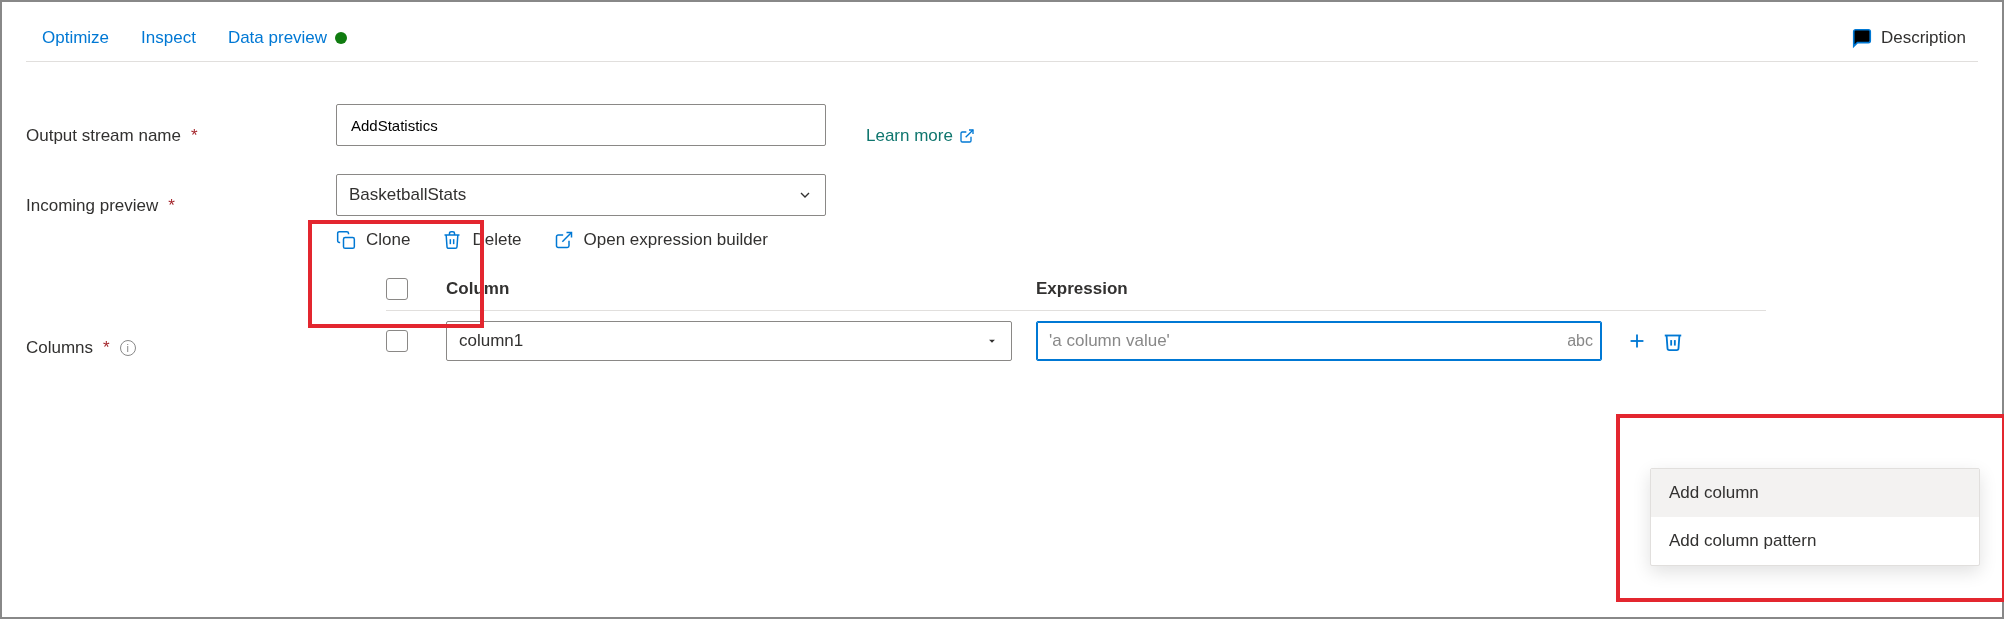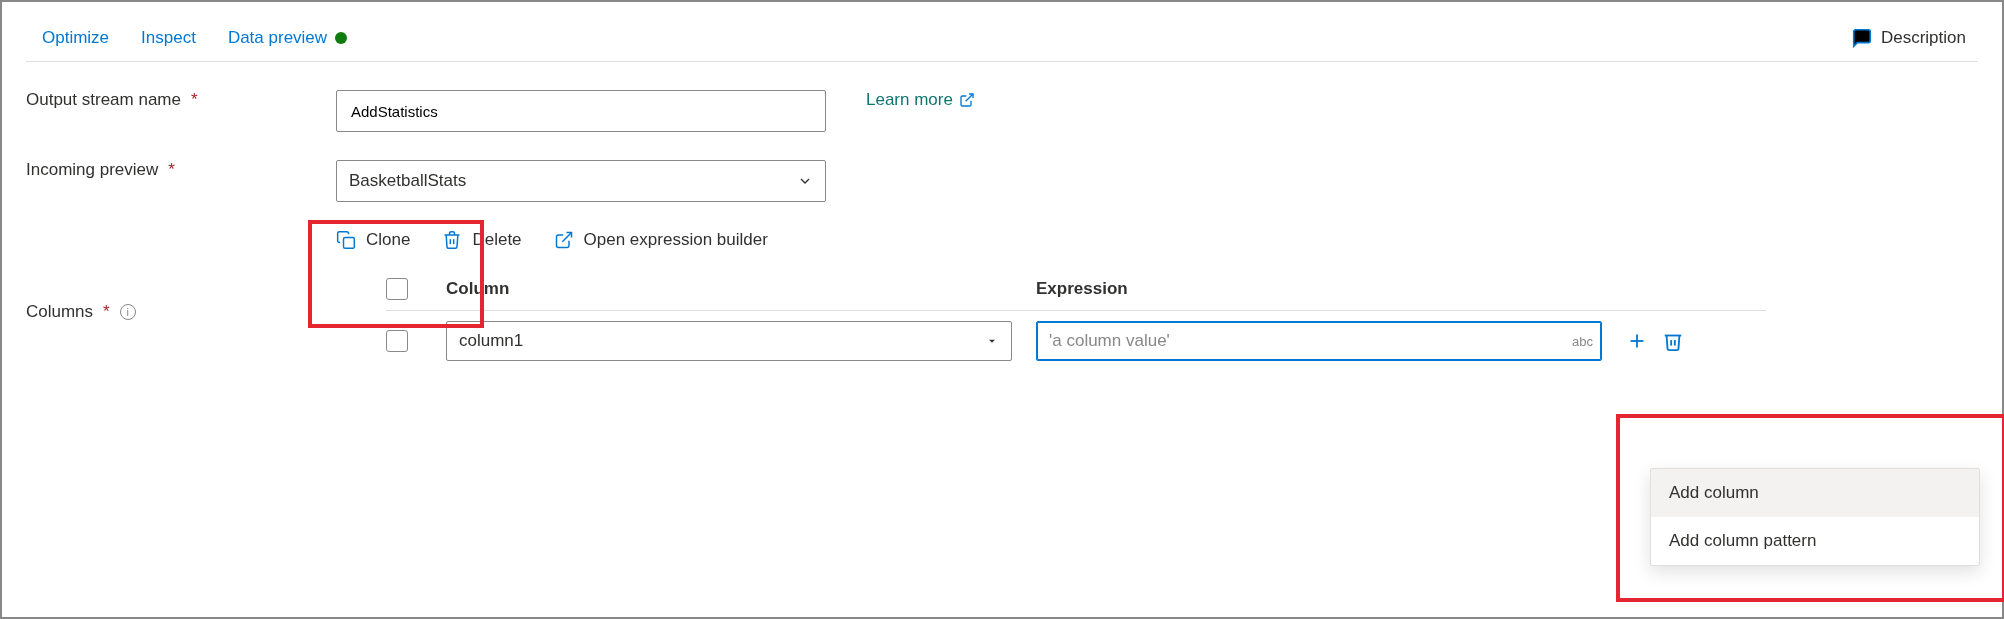--- a/index.html
+++ b/index.html
@@ -59,21 +59,21 @@
     cursor: pointer;
   }
   .desc-link svg { stroke: #0078d4; }
 
   
   .form {
     padding-top: 28px;
   }
   .row {
     display: flex;
-    align-items: flex-start;
+    align-items: flex-end;
     min-height: 56px;
     margin-bottom: 14px;
   }
   .label {
     width: 310px;
     display: flex;
     align-items: center;
     gap: 6px;
   }
   .req { color: #a4262c; margin-left: 4px; }
@@ -174,21 +174,21 @@
     border-radius: 2px;
     background:#fff;
     padding: 0 12px;
     display:flex;
     align-items:center;
     justify-content:space-between;
     margin-right: 24px;
   }
   .cell-input.expr { color:#888; border-color:#0078d4; box-shadow: 0 0 0 1px #0078d4 inset; position:relative; }
   .cell-input.expr .badge {
-    position:absolute; right:8px; font-size:13px; color:#888;
+    position:absolute; right:8px; font-size:16px; color:#888;
   }
   .cell-input .chev { color:#323130; }
 
   .act-btn { width:22px; height:22px; cursor:pointer; color:#0078d4; }
   .act-btn svg { stroke:#0078d4; fill:none; }
 
   
   .dropdown {
     position: absolute;
     left: 1648px;

